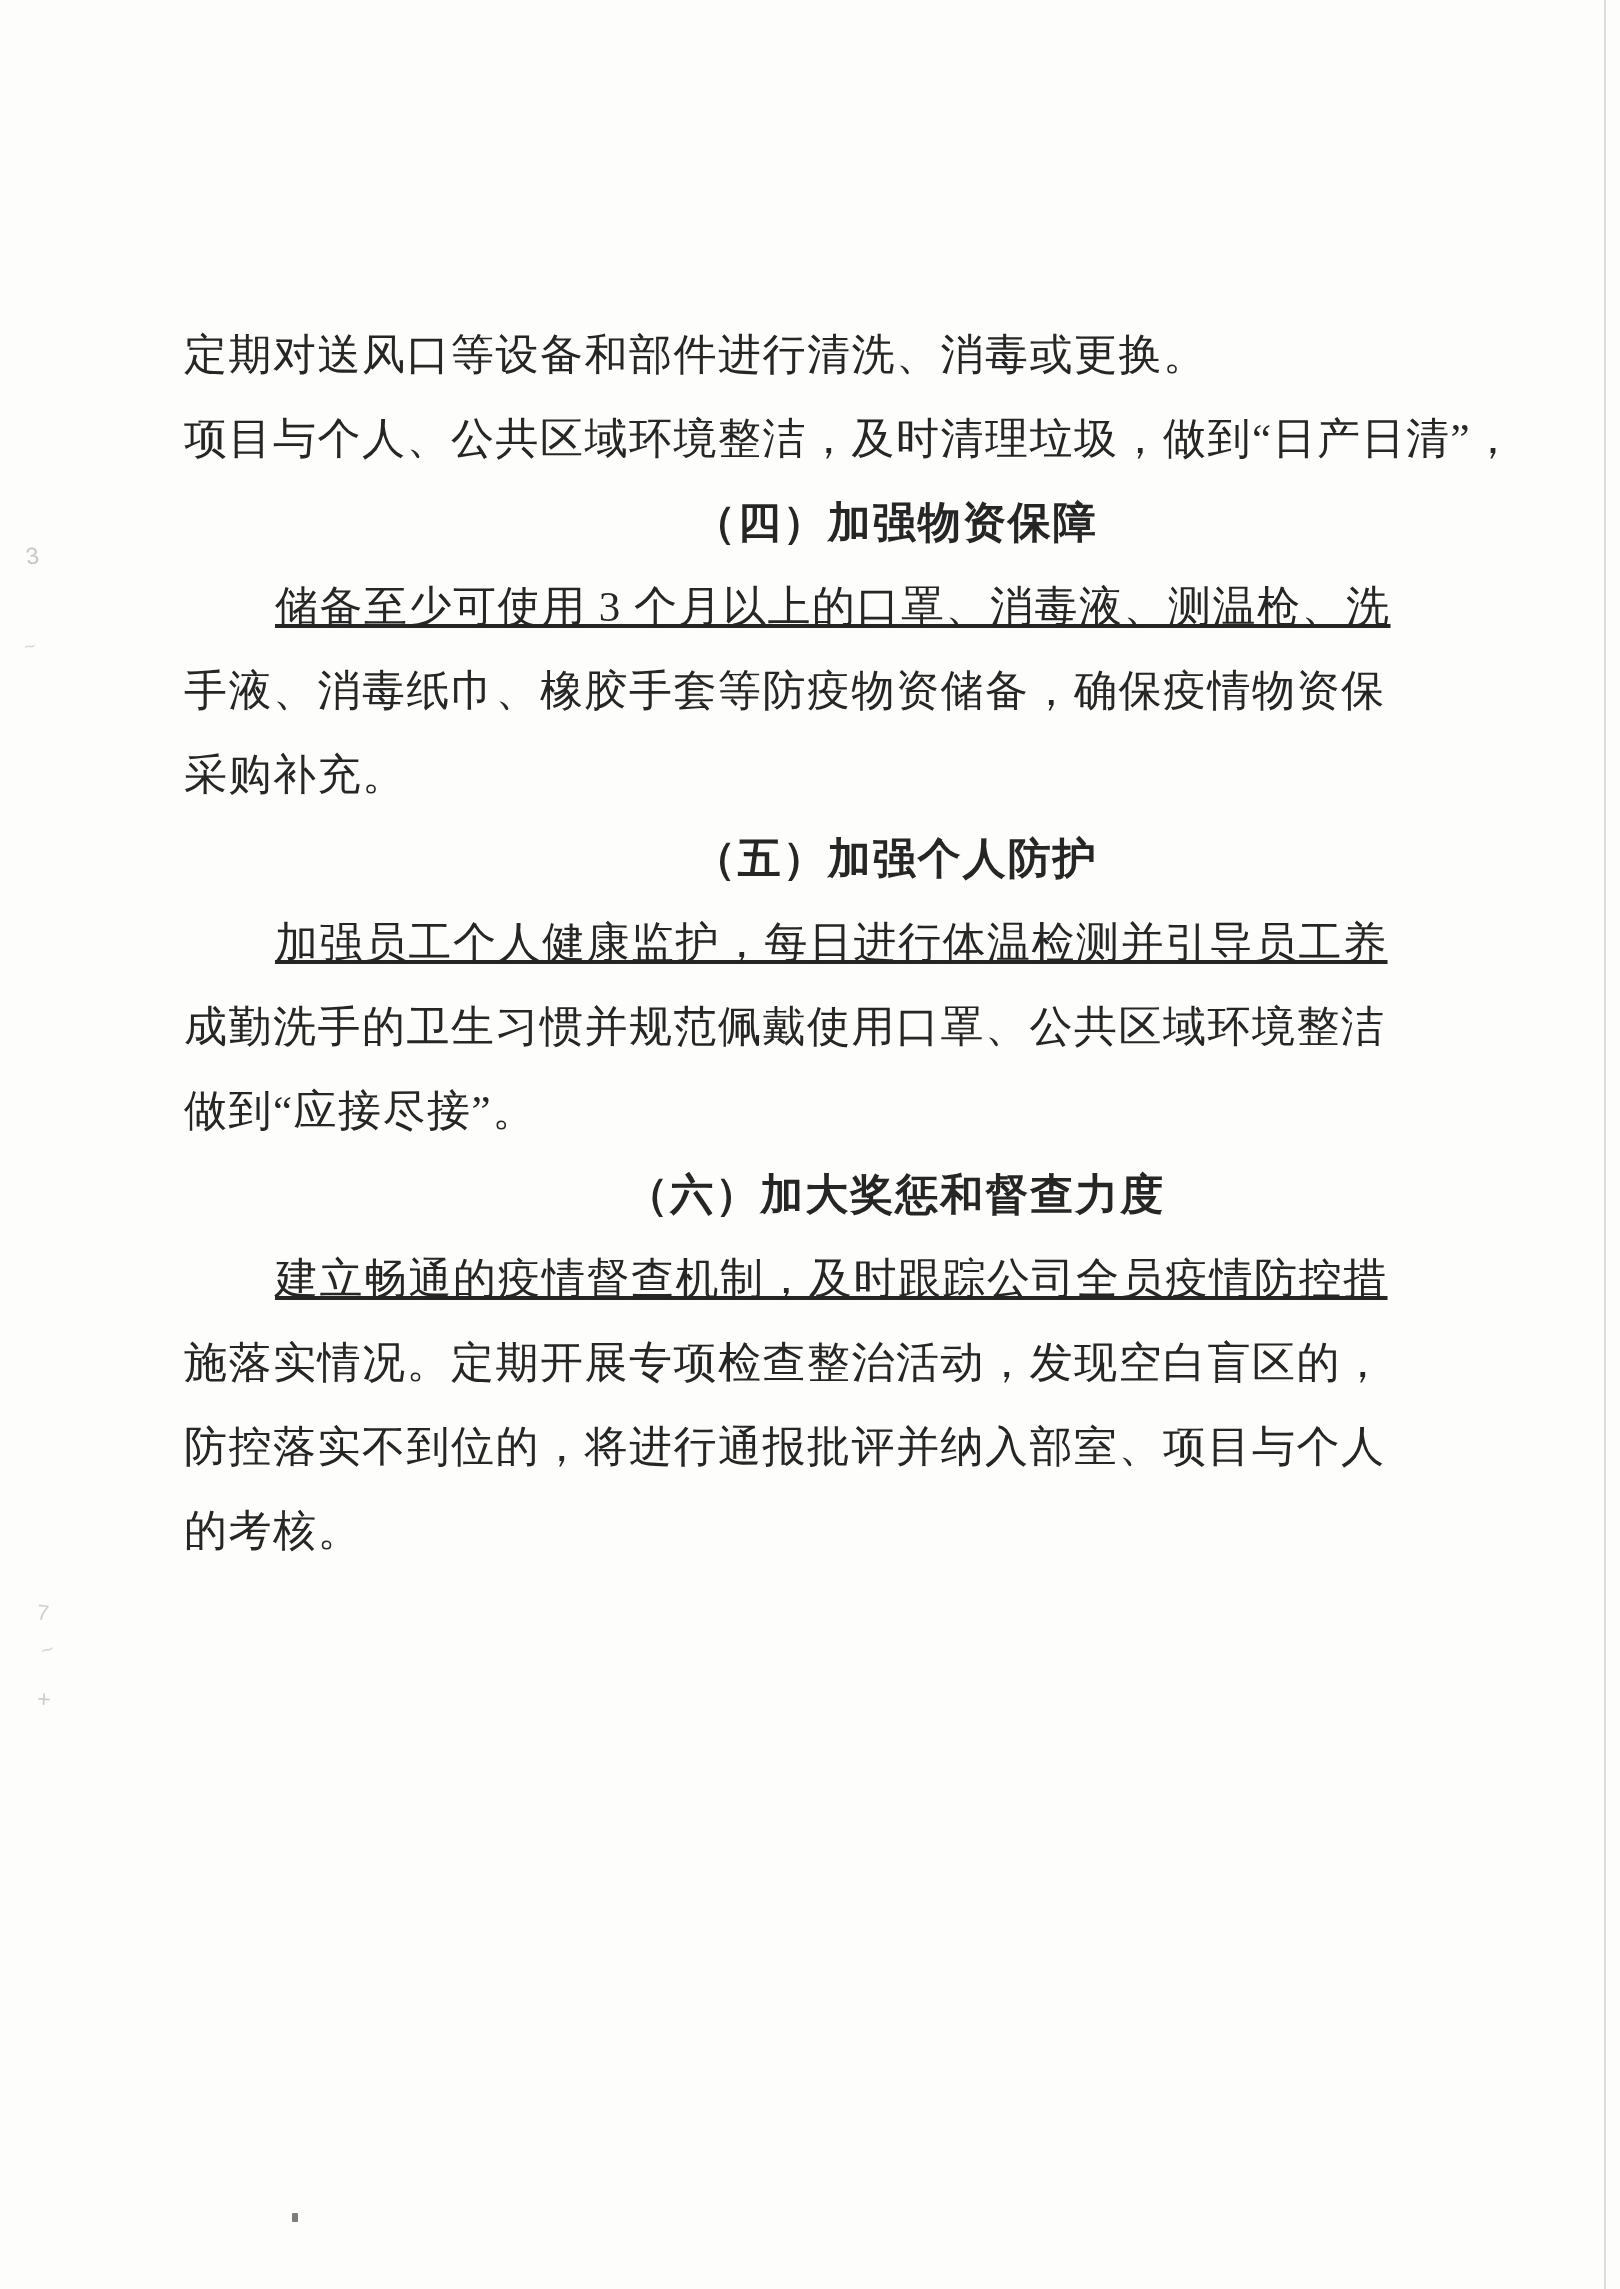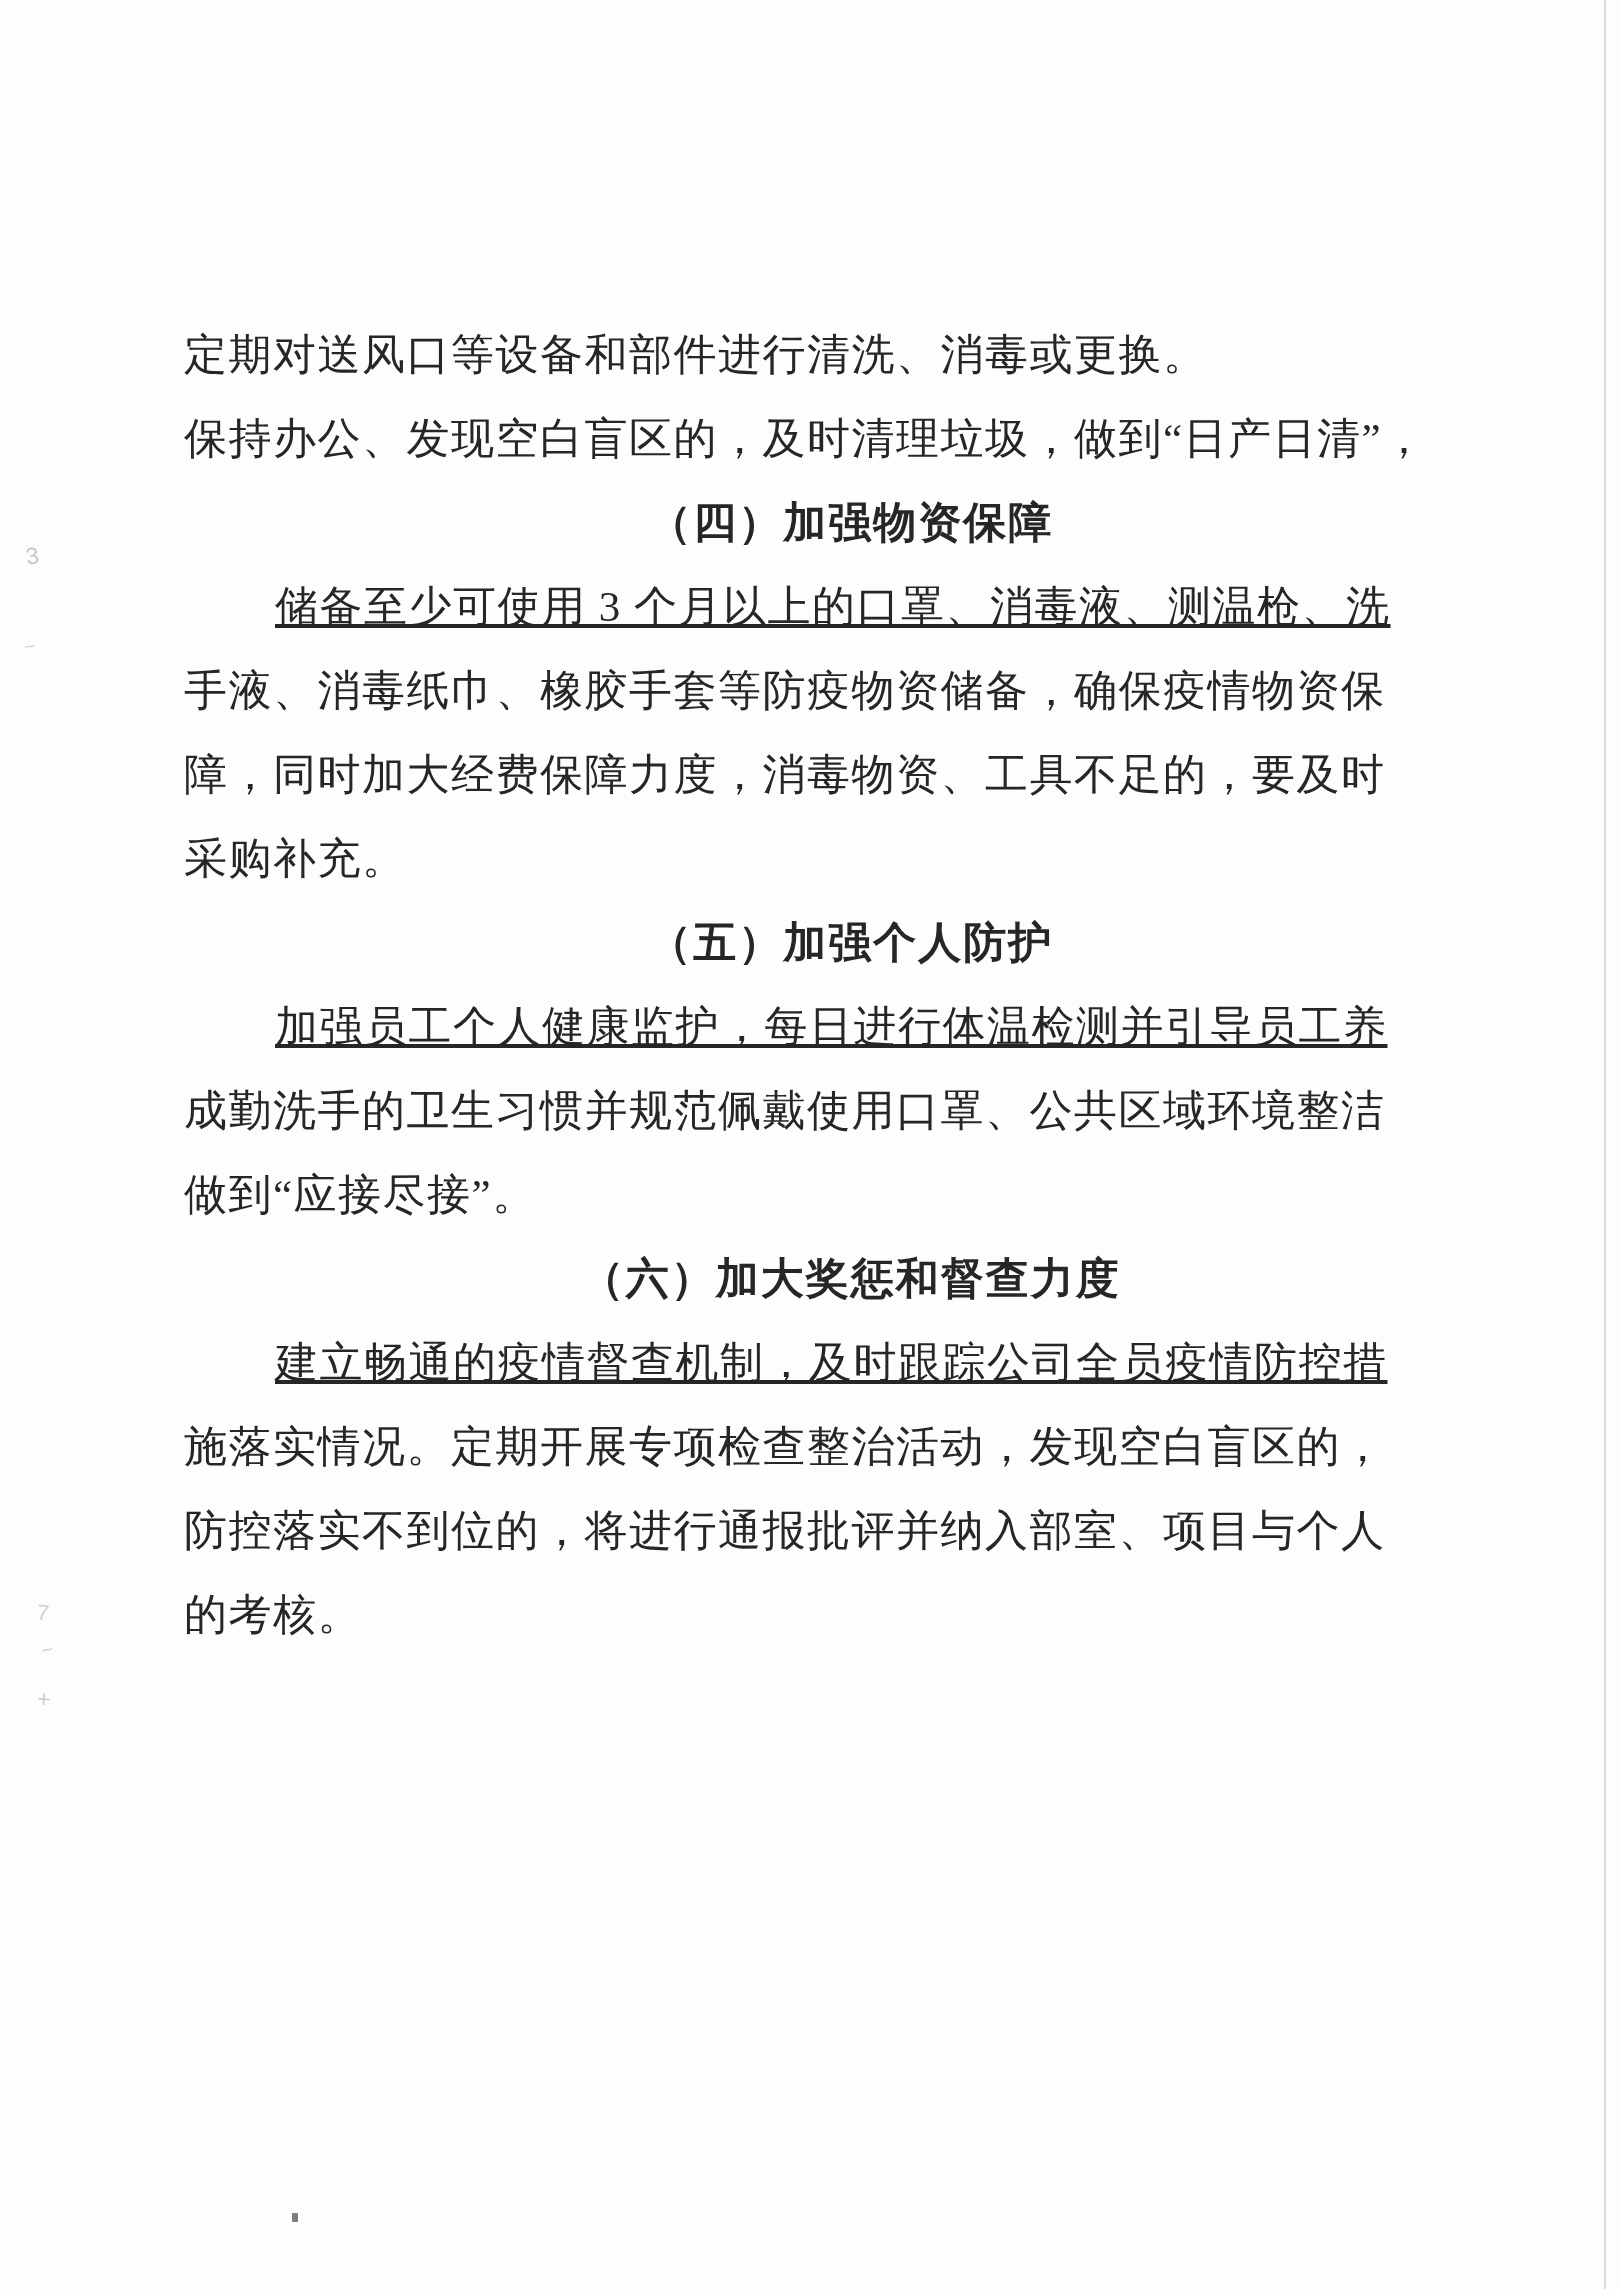--- a/index.html
+++ b/index.html
@@ -74,25 +74,24 @@
 </style>
 </head>
 <body>
 
 <div class="page">
 
   <div class="edge-line"></div>
 
   <div class="content">
     <div class="line">定期对送风口等设备和部件进行清洗、消毒或更换。</div>
-    <div class="line">保持办公、发现空白盲区的，及时清理垃圾，做到“日产日清”，</div>
+    <div class="line">项目与个人、公共区域环境整洁，及时清理垃圾，做到“日产日清”，</div>
     <div class="line heading">（四）加强物资保障</div>
     <div class="line indent">储备至少可使用 3 个月以上的口罩、消毒液、测温枪、洗</div>
     <div class="line">手液、消毒纸巾、橡胶手套等防疫物资储备，确保疫情物资保</div>
-    <div class="line">障，同时加大经费保障力度，消毒物资、工具不足的，要及时</div>
     <div class="line">采购补充。</div>
     <div class="line heading">（五）加强个人防护</div>
     <div class="line indent">加强员工个人健康监护，每日进行体温检测并引导员工养</div>
     <div class="line">成勤洗手的卫生习惯并规范佩戴使用口罩、公共区域环境整洁</div>
     <div class="line">做到“应接尽接”。</div>
     <div class="line heading">（六）加大奖惩和督查力度</div>
     <div class="line indent">建立畅通的疫情督查机制，及时跟踪公司全员疫情防控措</div>
     <div class="line">施落实情况。定期开展专项检查整治活动，发现空白盲区的，</div>
     <div class="line">防控落实不到位的，将进行通报批评并纳入部室、项目与个人</div>
     <div class="line">的考核。</div>

